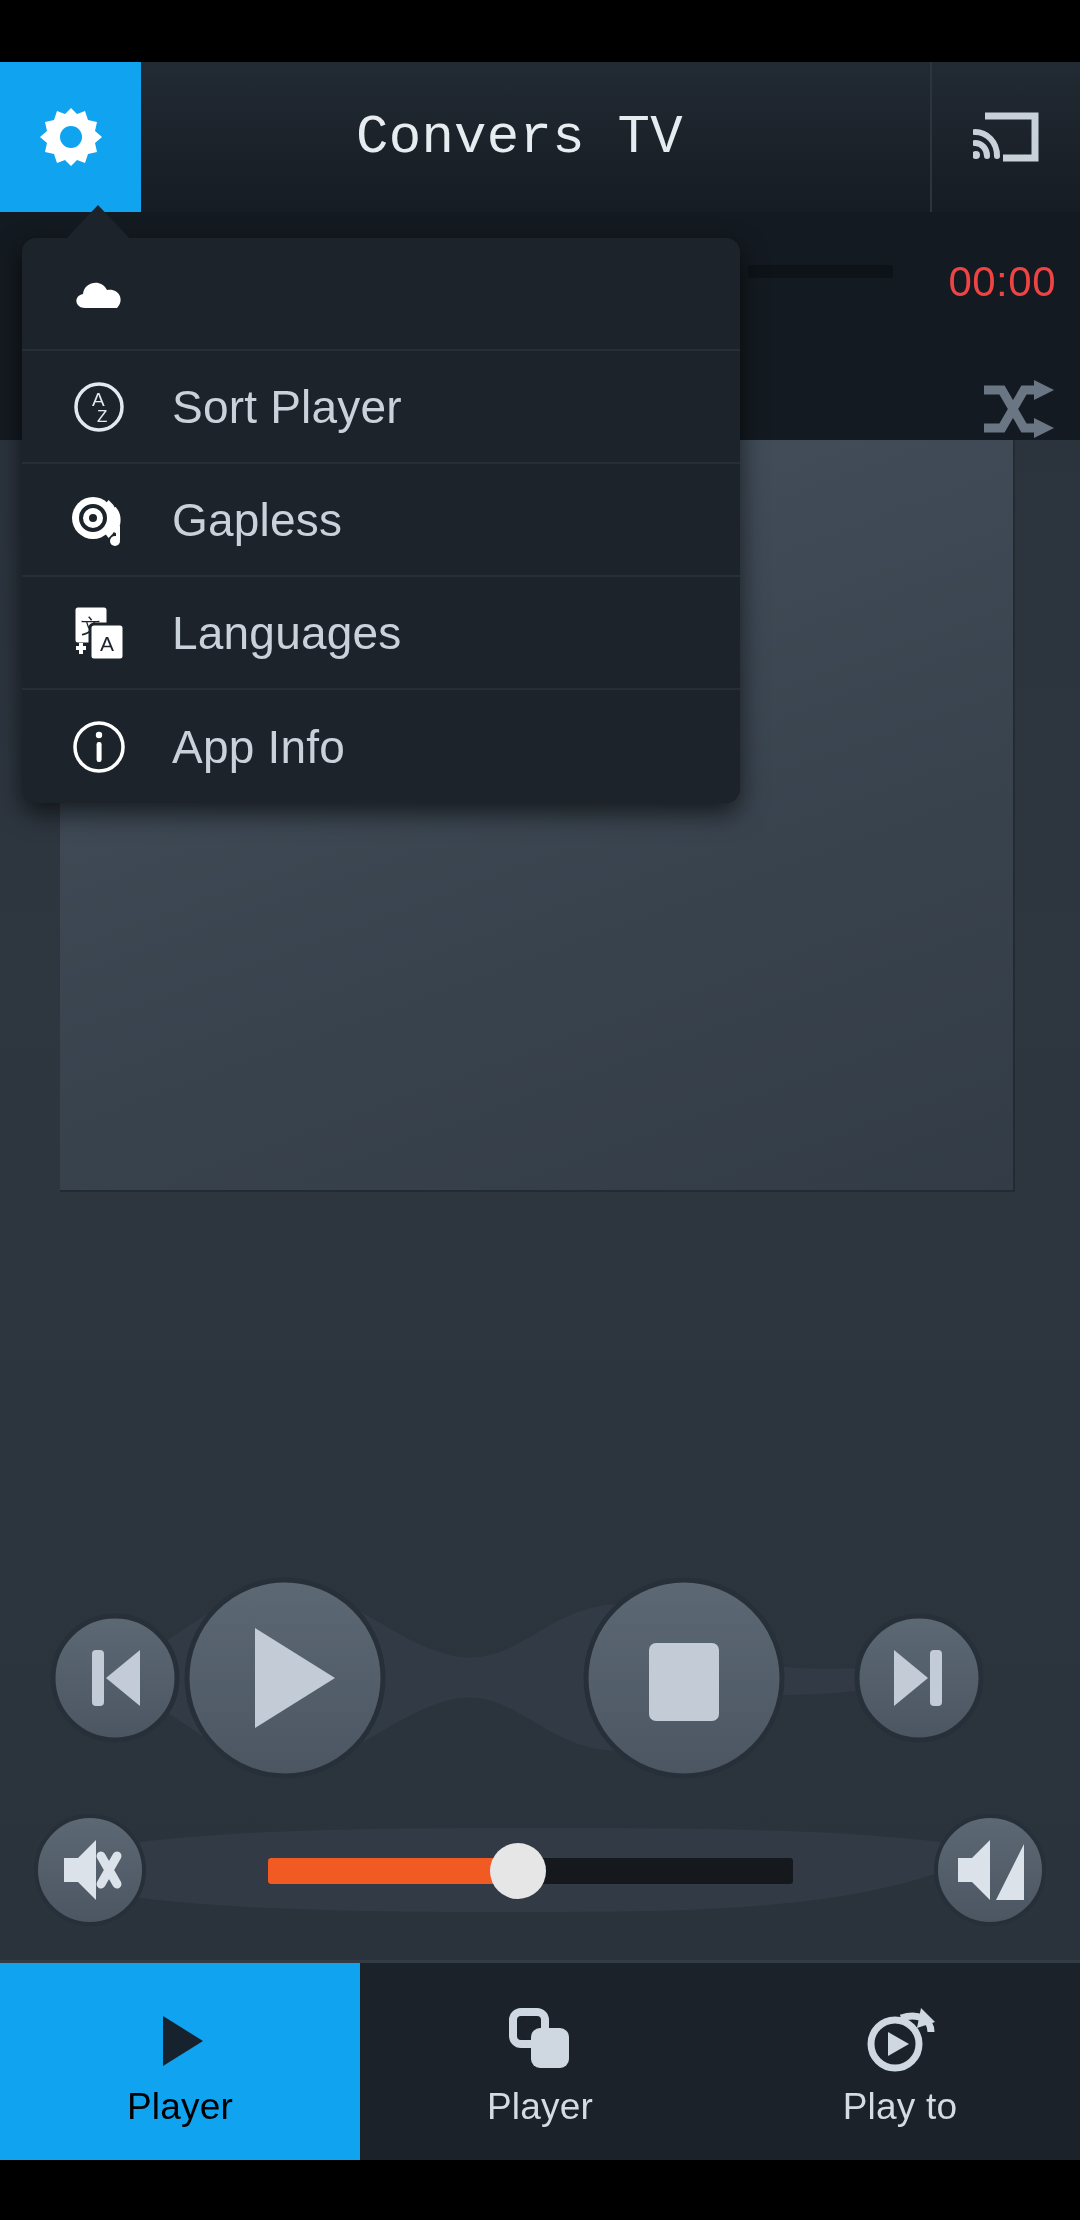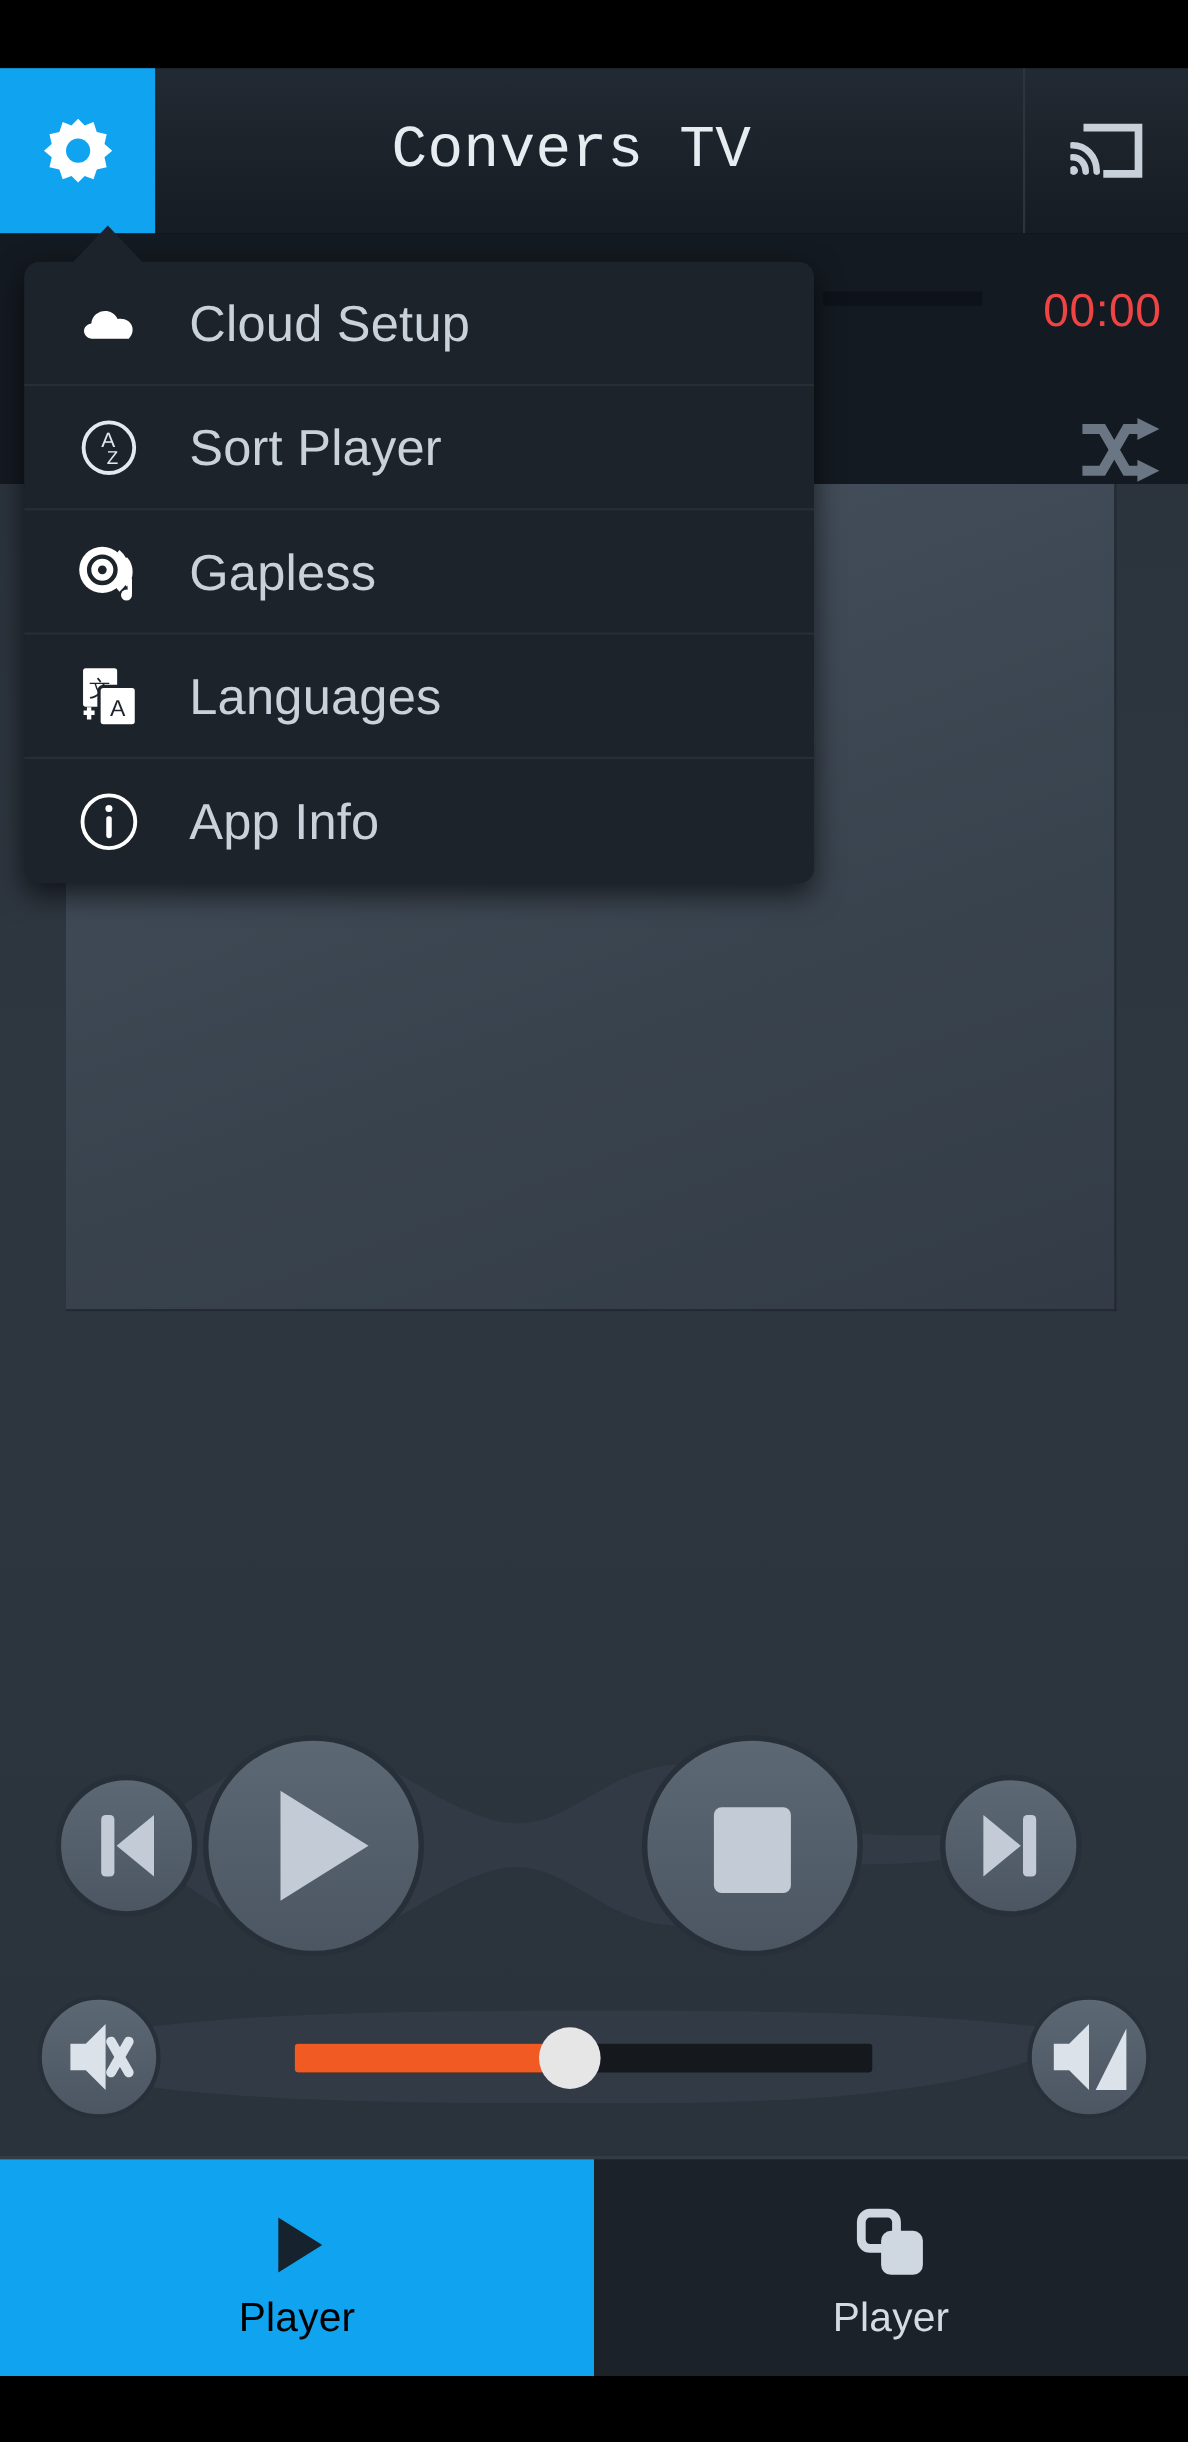--- a/index.html
+++ b/index.html
@@ -308,20 +308,29 @@
 
 
     <div class="nav-item">
       <svg class="nav-icon" viewBox="0 0 78 78">
         <rect x="12" y="10" width="32" height="32" rx="8" fill="none" stroke="#cfd8e1" stroke-width="8"></rect>
         <rect x="30" y="26" width="38" height="40" rx="9" fill="#cfd8e1"></rect>
       </svg>
       <span class="nav-label">Player</span>
     </div>
 
+    <div class="nav-item">
+      <svg class="nav-icon" viewBox="0 0 78 78">
+        <circle cx="34" cy="42" r="24" fill="none" stroke="#cfd8e1" stroke-width="7"></circle>
+        <polygon points="27,30 27,54 48,42" fill="#cfd8e1"></polygon>
+        <path d="M40 16 C 58 10, 70 18, 70 30" fill="none" stroke="#cfd8e1" stroke-width="7"></path>
+        <polygon points="60,6 74,20 56,26" fill="#cfd8e1"></polygon>
+      </svg>
+      <span class="nav-label">Play to</span>
+    </div>
 
   </div>
   <div class="nav-spacer"></div>
 
   <div class="app-header">
     <div class="settings-btn">
       <svg class="gear-wrap" viewBox="0 0 70 70">
         <path d="M35 6 L41 12 L49 9 L52 18 L61 20 L59 29 L66 35 L59 41 L61 50
                  L52 52 L49 61 L41 58 L35 64 L29 58 L21 61 L18 52 L9 50 L11 41
                  L4 35 L11 29 L9 20 L18 18 L21 9 L29 12 Z" fill="#ffffff"></path>
@@ -344,21 +353,20 @@
   <div class="menu-pointer"></div>
   <div class="dropdown">
 
     <div class="menu-item">
       <span class="menu-icon">
         <svg width="56" height="40" viewBox="0 0 56 40">
           <path d="M14 34 C 4 34, 2 22, 12 20 C 13 8, 30 4, 36 16
                    C 48 14, 54 26, 46 34 Z" fill="#ffffff"></path>
         </svg>
       </span>
-      <span class="menu-label">Cloud Setup</span>
     </div>
 
     <div class="menu-item">
       <span class="menu-icon">
         <svg width="54" height="54" viewBox="0 0 54 54">
           <circle cx="27" cy="27" r="23" fill="none" stroke="#e3e9ef" stroke-width="3.5"></circle>
           <text x="20" y="26" font-family="'Liberation Sans',sans-serif" font-size="19" fill="#e3e9ef">A</text>
           <text x="25" y="42" font-family="'Liberation Sans',sans-serif" font-size="17" fill="#e3e9ef">Z</text>
         </svg>
       </span>

